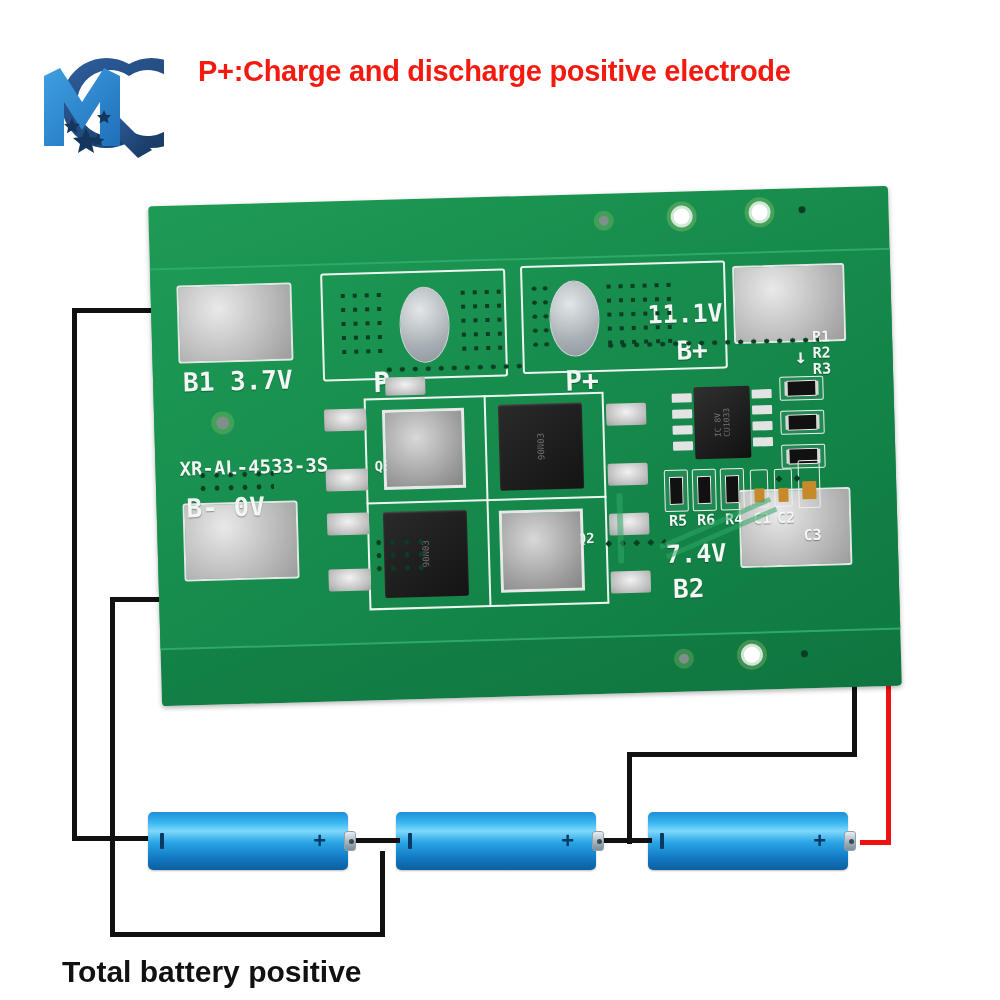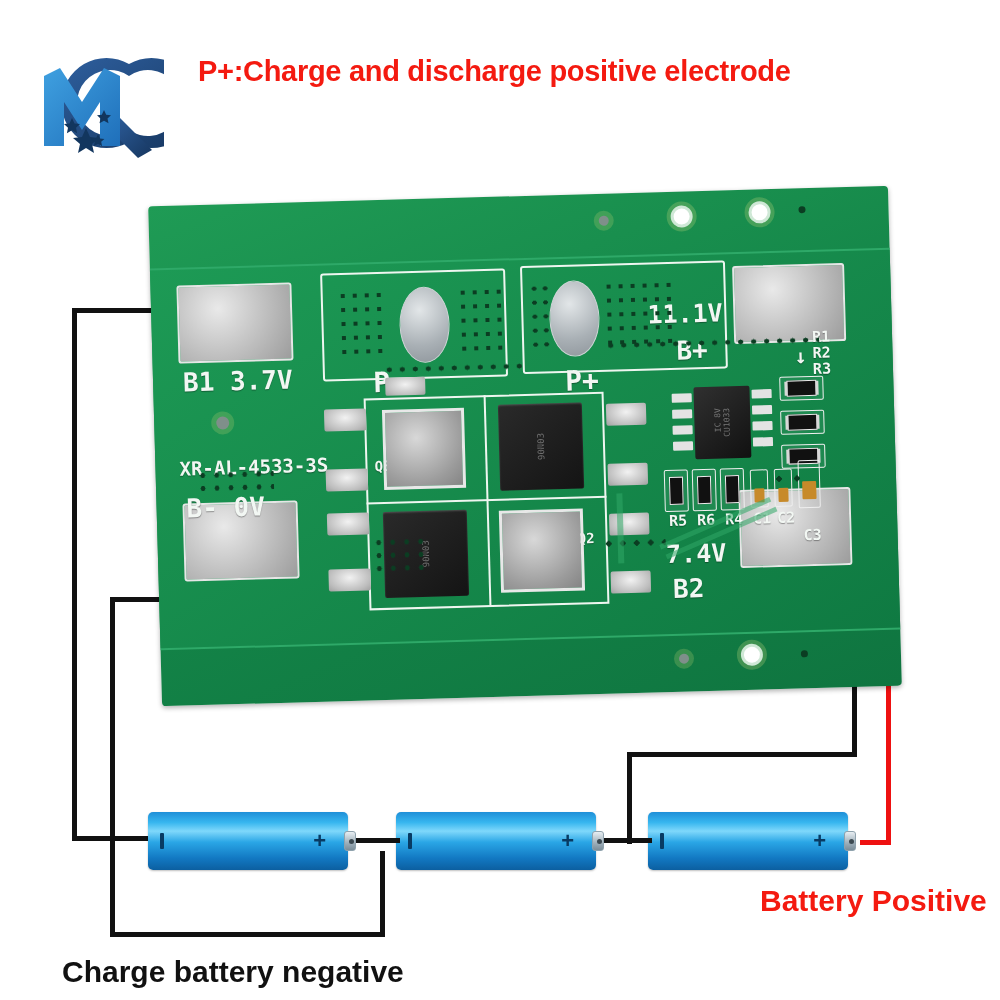--- a/index.html
+++ b/index.html
@@ -1,18 +1,18 @@
 <!DOCTYPE html>
 <html><head>
 <meta charset="utf-8">
 <style>
   * { margin:0; padding:0; box-sizing:border-box; }
   html,body { width:1000px; height:1000px; background:#ffffff; overflow:hidden;
               font-family:"Liberation Sans", sans-serif; }
-  #stage { position:relative; width:808px; height:1000px; background:#fff;text-align:right; }
+  #stage { position:relative; width:808px; height:1000px; background:#fff; }
 
   
   .logo { position:absolute; left:34px; top:46px; width:130px; height:115px; }
   .hdr-line1 { position:absolute; left:198px; top:55px; font-size:29px; font-weight:bold;
                color:#f41a10; letter-spacing:-0.3px; white-space:nowrap; }
   .hdr-line2 { position:absolute; left:198px; top:115px; font-size:29px; font-weight:bold;
                color:#111111; letter-spacing:-0.3px; white-space:nowrap; }
 
   
   .wire { position:absolute; background:#111111; }
@@ -307,16 +307,15 @@
   </div>
   <div class="batt" style="left:648px; top:812px; width:200px;">
     <span class="neg"></span>
     <span class="plus">+</span>
     <span class="cap-t"></span>
   </div>
 
   <div class="wire" style="left:356px; top:838px; width:44px; height:5px;"></div>
   <div class="wire" style="left:604px; top:838px; width:48px; height:5px;"></div>
 
-  <div class="lbl-bp">Battery Positive</div>
-  <div class="lbl-tbn">Charge battery negative</div>
+  <div class="lbl-tbn">Total battery positive</div>
 
 </div>
 
 </body></html>

